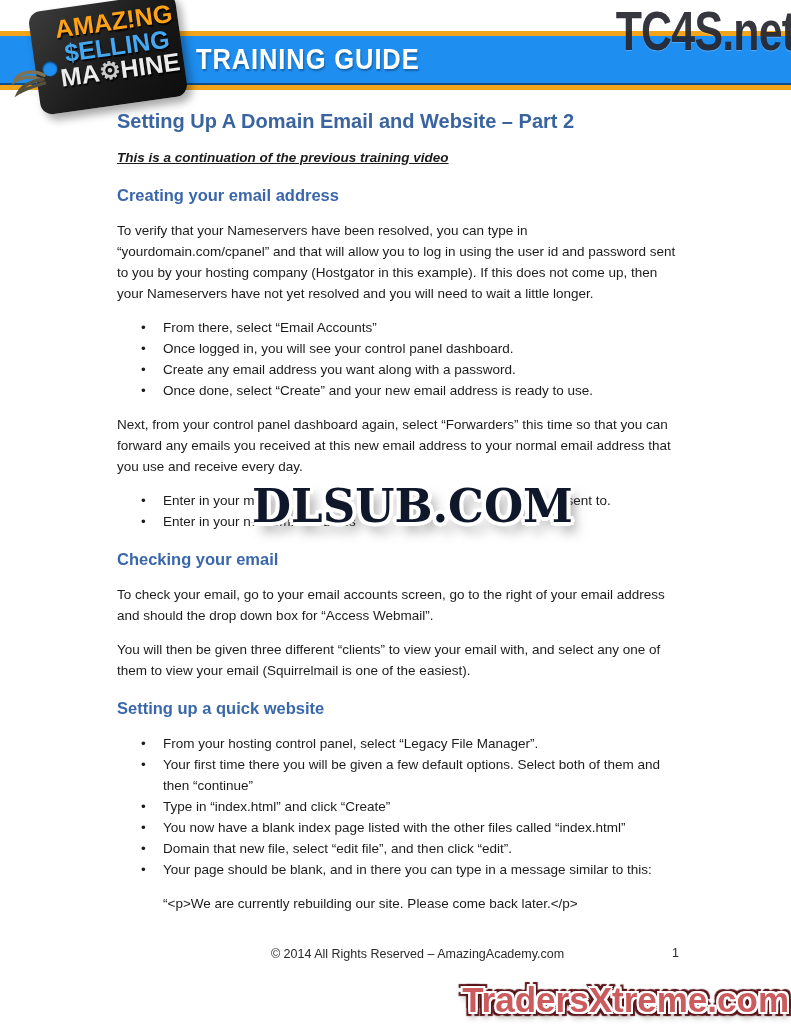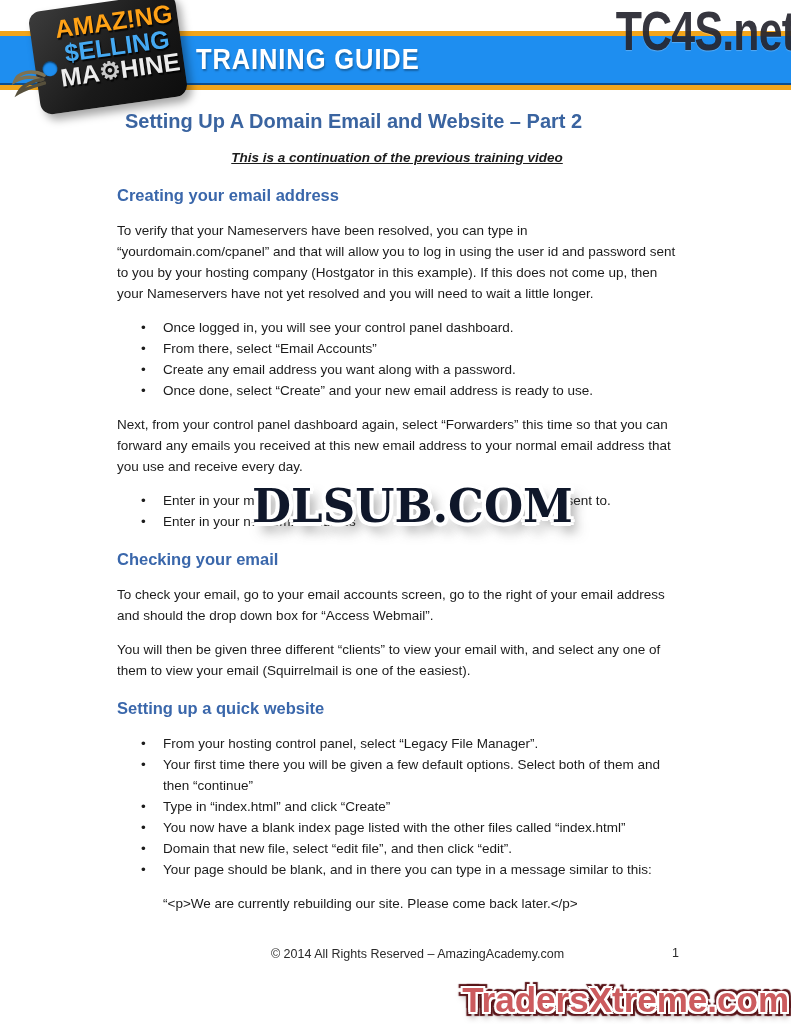--- a/index.html
+++ b/index.html
@@ -55,24 +55,24 @@
   .logo-l3 { color:#ECECEC; font-size:25px; text-shadow:1px 2px 1px rgba(0,0,0,.8); display:flex; justify-content:center; align-items:center; }
   .gear-glyph { font-size:24px; color:#c9c9c9; line-height:1; }
   .tag-string { position:absolute; left:-32px; top:46px; }
 
   
   .content {
     position:absolute; left:117px; top:108px; width:560px;
     font-size:13.5px; line-height:21px; color:#1c1c1c;
   }
   .doc-title {
-    margin:0 0 13px 8px; color:#3A64A0; font-size:20px; line-height:26px; font-weight:700;
+    margin:0 0 13px 0; color:#3A64A0; font-size:20px; line-height:26px; font-weight:700;
   }
   .subtitle {
-    margin:0 0 6px 0; text-align:center; font-weight:700; font-style:italic;
+    margin:0 0 6px 0; font-weight:700; font-style:italic;
     text-decoration:underline;
   }
   .h2 {
     margin:16px 0 14px 0; color:#3A67AB; font-size:16.5px; line-height:22px; font-weight:700;
   }
   .para { margin:11px 0 13px 0; }
   ul.blist { margin:0 0 13px 0; padding:0 0 0 46px; list-style:none; }
   ul.blist li { position:relative; }
   ul.blist li::before { content:"\2022"; position:absolute; left:-22px; }
   ul.blist.gap-top { margin-top:4px; }
@@ -138,22 +138,22 @@
   </div>
 </div>
 
 <div class="content">
   <div class="doc-title">Setting Up A Domain Email and Website – Part 2</div>
   <div class="subtitle">This is a continuation of the previous training video</div>
 
   <div class="h2">Creating your email address</div>
   <p class="para">To verify that your Nameservers have been resolved, you can type in “yourdomain.com/cpanel” and that will allow you to log in using the user id and password sent to you by your hosting company (Hostgator in this example).  If this does not come up, then your Nameservers have not yet resolved and you will need to wait a little longer.</p>
   <ul class="blist">
+    <li>From there, select “Email Accounts”</li>
     <li>Once logged in, you will see your control panel dashboard.</li>
-    <li>From there, select “Email Accounts”</li>
     <li>Create any email address you want along with a password.</li>
     <li>Once done, select “Create” and your new email address is ready to use.</li>
   </ul>
   <p class="para">Next, from your control panel dashboard again, select “Forwarders” this time so that you can forward any emails you received at this new email address to your normal email address that you use and receive every day.</p>
   <ul class="blist">
     <li><span>Enter in your ma</span><span class="gap-span"></span><span>ils sent to.</span></li>
     <li>Enter in your new email address</li>
   </ul>
 
   <div class="h2">Checking your email</div>

